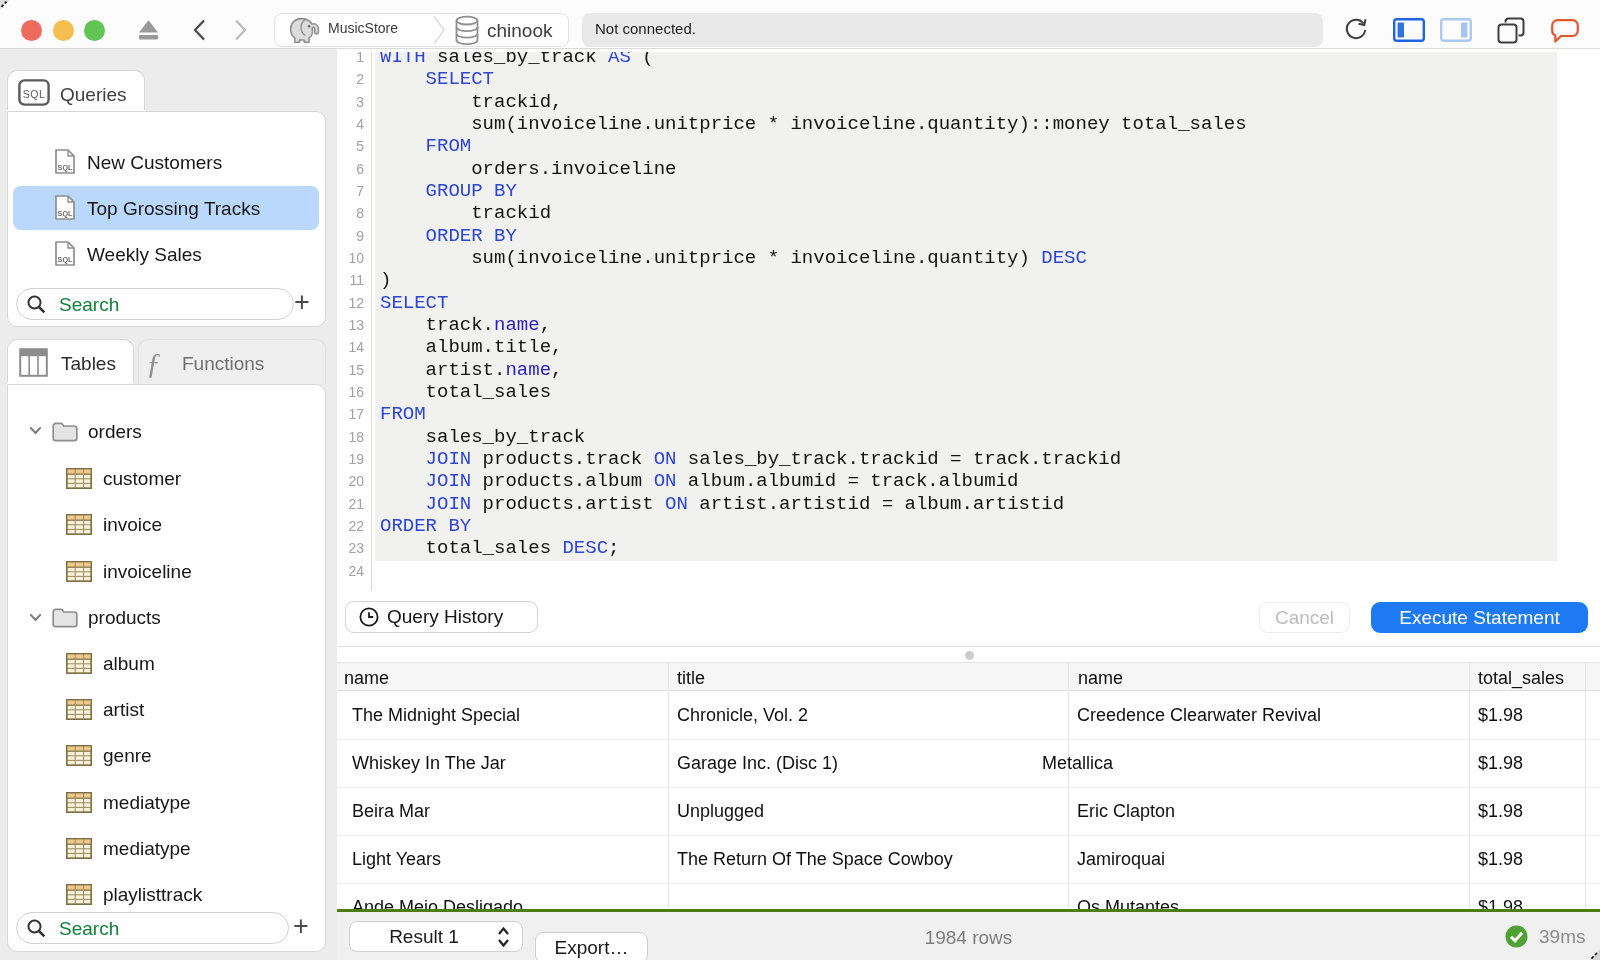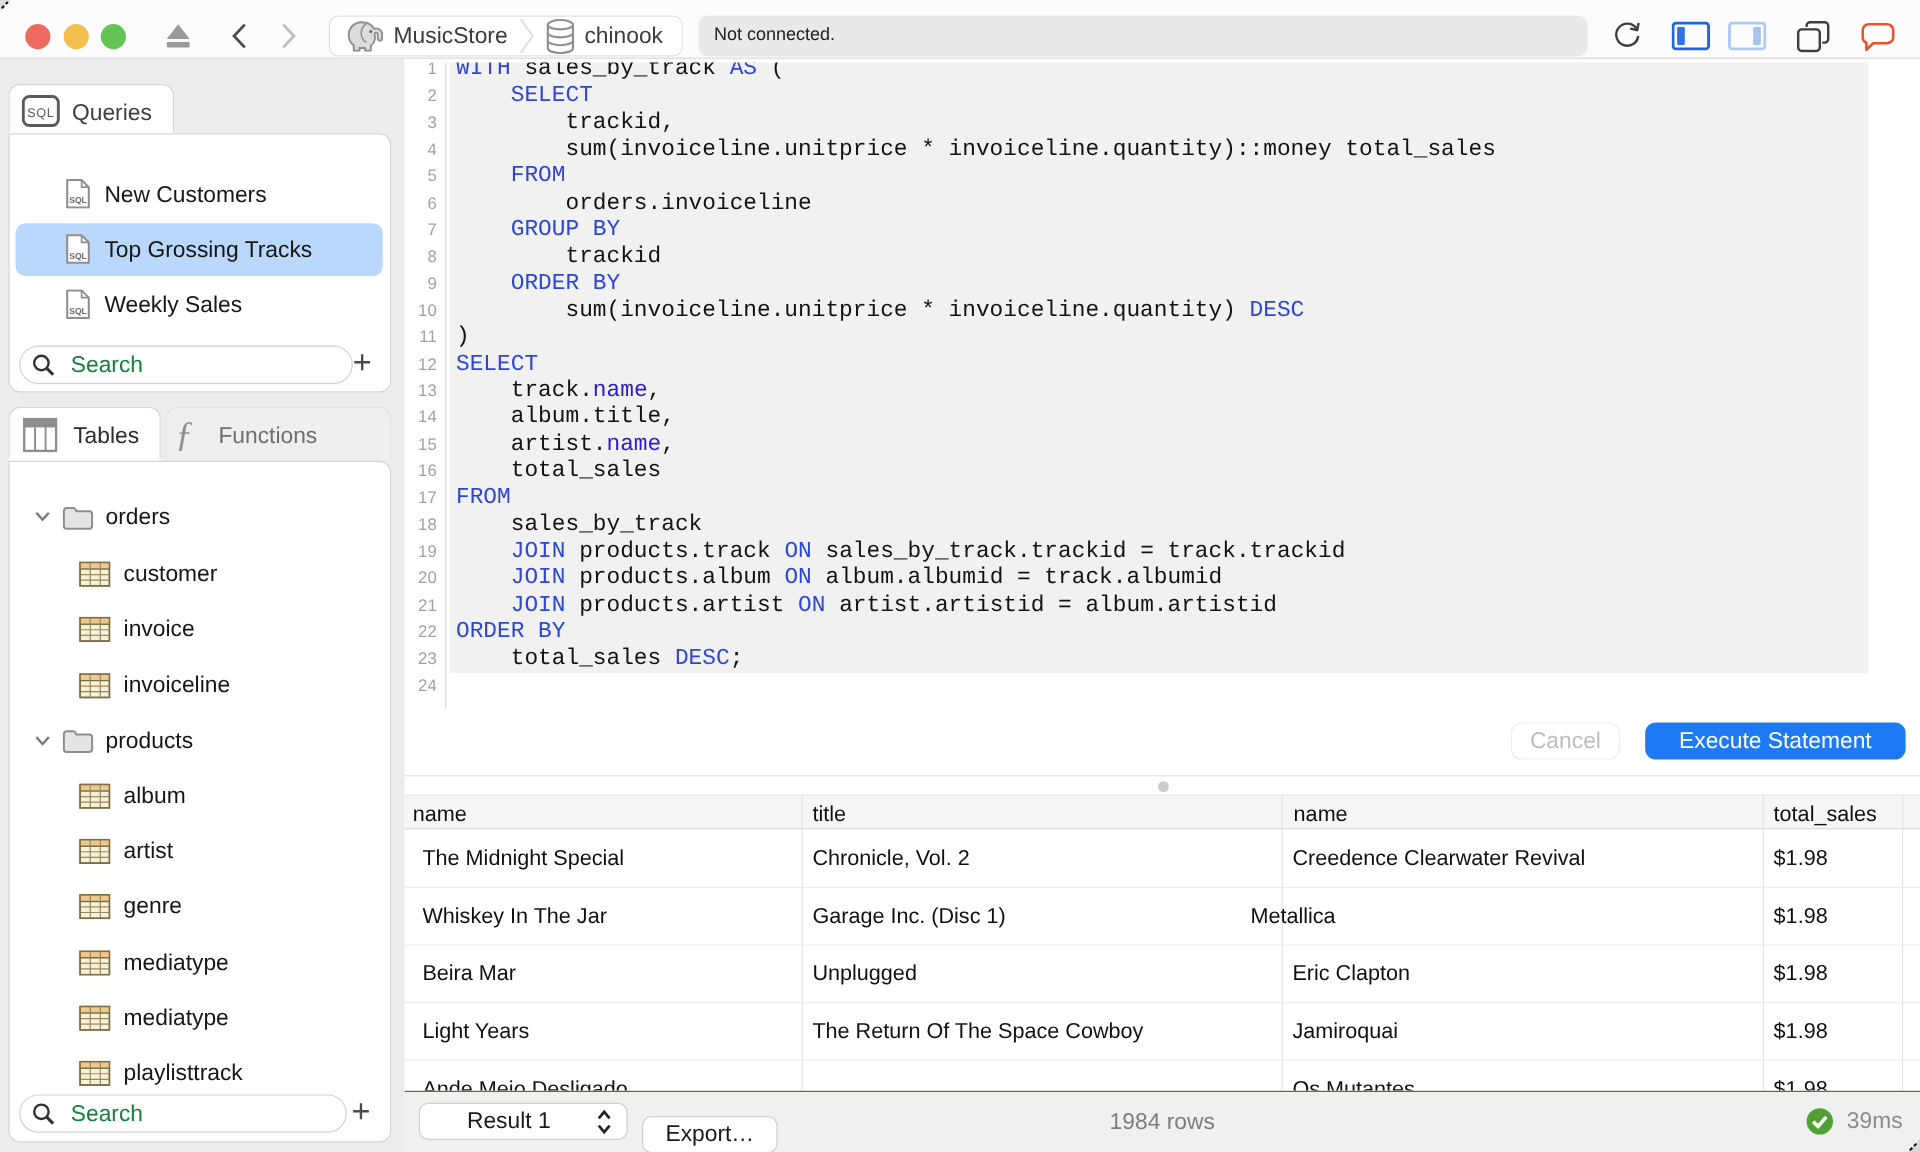--- a/index.html
+++ b/index.html
@@ -29,21 +29,21 @@
   .n{color:#2a1cc6;}
   
   .btn{border-radius:9px;font-size:19px;display:flex;align-items:center;justify-content:center;}
   
   #results{left:337px;top:662px;width:1263px;height:247px;overflow:hidden;background:#fff;}
   .hdr{font-size:18px;color:#101010;}
   .cell{font-size:18px;color:#101010;white-space:nowrap;}
   .vsep{top:0;width:1px;height:247px;background:#e4e4e4;}
   .hsep{left:0;width:1263px;height:1px;background:#ededed;}
   
-  #statusbar{left:337px;top:909px;width:1263px;height:51px;background:#f0f0f0;border-top:1px solid #4d7c0f;}
+  #statusbar{left:337px;top:909px;width:1263px;height:51px;background:#f0f0f0;border-top:3px solid #4d7c0f;}
   .sbtn{background:#fff;border:1px solid #cfcfcf;border-radius:8px;height:31px;font-size:19px;color:#1a1a1a;
     display:flex;align-items:center;justify-content:center;}
 </style>
 </head>
 <body>
 
 <div class="abs" id="editor">
   <div class="abs" id="stmt"></div>
   <div class="abs" id="gline"></div>
   <div class="abs" id="gutter">1
@@ -89,20 +89,27 @@
 <span class="k">FROM</span>
     sales_by_track
     <span class="k">JOIN</span> products.track <span class="k">ON</span> sales_by_track.trackid = track.trackid
     <span class="k">JOIN</span> products.album <span class="k">ON</span> album.albumid = track.albumid
     <span class="k">JOIN</span> products.artist <span class="k">ON</span> artist.artistid = album.artistid
 <span class="k">ORDER BY</span>
     total_sales <span class="k">DESC</span>;</pre>
 </div>
 
 <div class="abs" id="btnrow" style="left:337px;top:591px;width:1263px;height:56px;background:#fff;border-bottom:1px solid #e2e2e2;">
+  <div class="abs btn" style="left:8px;top:10px;width:193px;height:32px;border:1px solid #d4d4d4;background:#fff;color:#171717;justify-content:flex-start;padding-left:13px;">
+    <svg width="20" height="20" viewBox="0 0 20 20" style="margin-right:8px;flex:none;">
+      <circle cx="10" cy="10" r="8.6" fill="none" stroke="#1c1c1c" stroke-width="1.8"></circle>
+      <path d="M10 5.2 L10 10 L14.2 10" fill="none" stroke="#1c1c1c" stroke-width="1.8"></path>
+    </svg>
+    Query History
+  </div>
   <div class="abs btn" style="left:922px;top:11px;width:91px;height:31px;border:1px solid #ededed;background:#fff;color:#bdbdbd;">Cancel</div>
   <div class="abs btn" style="left:1034px;top:11px;width:217px;height:31px;background:#1d7af3;color:#fff;">Execute Statement</div>
   <div class="abs" style="left:628px;top:60px;width:9px;height:9px;border-radius:50%;background:#cccccc;"></div>
 </div>
 
 <div class="abs" id="results">
   <div class="abs" style="left:0;top:0;width:1263px;height:29px;background:#f6f6f6;border-top:1px solid #e3e3e3;border-bottom:1px solid #dcdcdc;"></div>
   <div class="abs vsep" style="left:331px;"></div>
   <div class="abs vsep" style="left:731px;"></div>
   <div class="abs vsep" style="left:1132px;"></div>
@@ -311,21 +318,21 @@
   <div class="abs" style="left:274px;top:13px;width:295px;height:34px;background:#fff;border:1px solid #e1e1e1;border-radius:8px;"></div>
   <svg class="abs" style="left:430px;top:15px;" width="18" height="30" viewBox="0 0 18 30">
     <path d="M4 1 L14 15 L4 29" fill="none" stroke="#dedede" stroke-width="1.6"></path>
   </svg>
 
   <svg class="abs" style="left:288px;top:16px;" width="33" height="29" viewBox="0 0 33 29">
     <path d="M13.5 2.6 C7 2.6 2.6 7.2 2.6 13.2 C2.6 17 4.2 20 6.8 21.8 L6.8 26.2 L11.6 26.2 L11.6 23.8 C12.4 23.95 13.2 24 14 24 L16.2 24 L16.2 26.2 L21 26.2 L21 22.2 C22.8 20.9 24 19 24.4 16.8 C24.6 15.4 24.5 14.4 24.2 13.2 C23.9 12 24.5 11.2 25.4 11.2 C26.3 11.2 26.8 11.8 26.8 12.8 L26.8 16 C26.8 17 27.6 17.8 28.6 17.8 C29.6 17.8 30.4 17 30.4 16 L30.4 12.6 C30.4 9.9 28.3 7.8 25.7 7.8 C25.1 7.8 24.5 7.9 24 8.15 C22 4.8 18.2 2.6 13.5 2.6 Z" fill="#dcdcdc" stroke="#8f8f8f" stroke-width="1.6" stroke-linejoin="round"></path>
     <path d="M17.5 3.4 C14.5 5.4 13 8.4 13 11.6 C13 14.8 14.5 17.6 17 19.4" fill="none" stroke="#8f8f8f" stroke-width="1.3"></path>
     <circle cx="21" cy="10.2" r="1.25" fill="#5f5f5f"></circle>
   </svg>
-  <div class="abs" style="left:328px;top:20px;font-size:19px;color:#3c3c3c;">MusicStore</div>
+  <div class="abs" style="left:328px;top:20px;font-size:14px;color:#3c3c3c;">MusicStore</div>
 
   <svg class="abs" style="left:453px;top:15px;" width="28" height="31" viewBox="0 0 28 31">
     <ellipse cx="14" cy="5.6" rx="10.5" ry="3.9" fill="none" stroke="#909090" stroke-width="1.8"></ellipse>
     <path d="M3.5 5.6 L3.5 25.2 C3.5 27.4 8.2 29.2 14 29.2 C19.8 29.2 24.5 27.4 24.5 25.2 L24.5 5.6" fill="none" stroke="#909090" stroke-width="1.8"></path>
     <path d="M3.5 12.2 C3.5 14.4 8.2 16.2 14 16.2 C19.8 16.2 24.5 14.4 24.5 12.2" fill="none" stroke="#909090" stroke-width="1.8"></path>
     <path d="M3.5 18.7 C3.5 20.9 8.2 22.7 14 22.7 C19.8 22.7 24.5 20.9 24.5 18.7" fill="none" stroke="#909090" stroke-width="1.8"></path>
   </svg>
   <div class="abs" style="left:487px;top:20px;font-size:19px;color:#3c3c3c;">chinook</div>
 
   <div class="abs" style="left:582px;top:13px;width:741px;height:34px;background:#e9e9e9;border-radius:8px;"></div>

